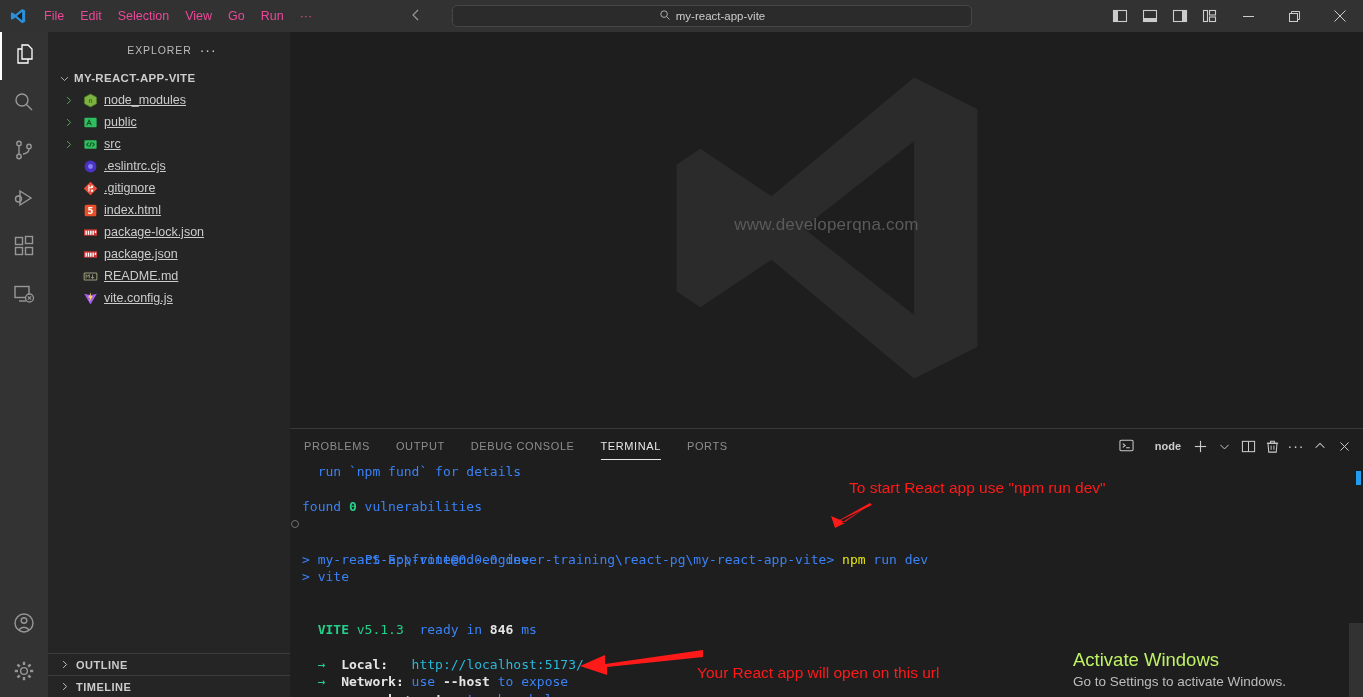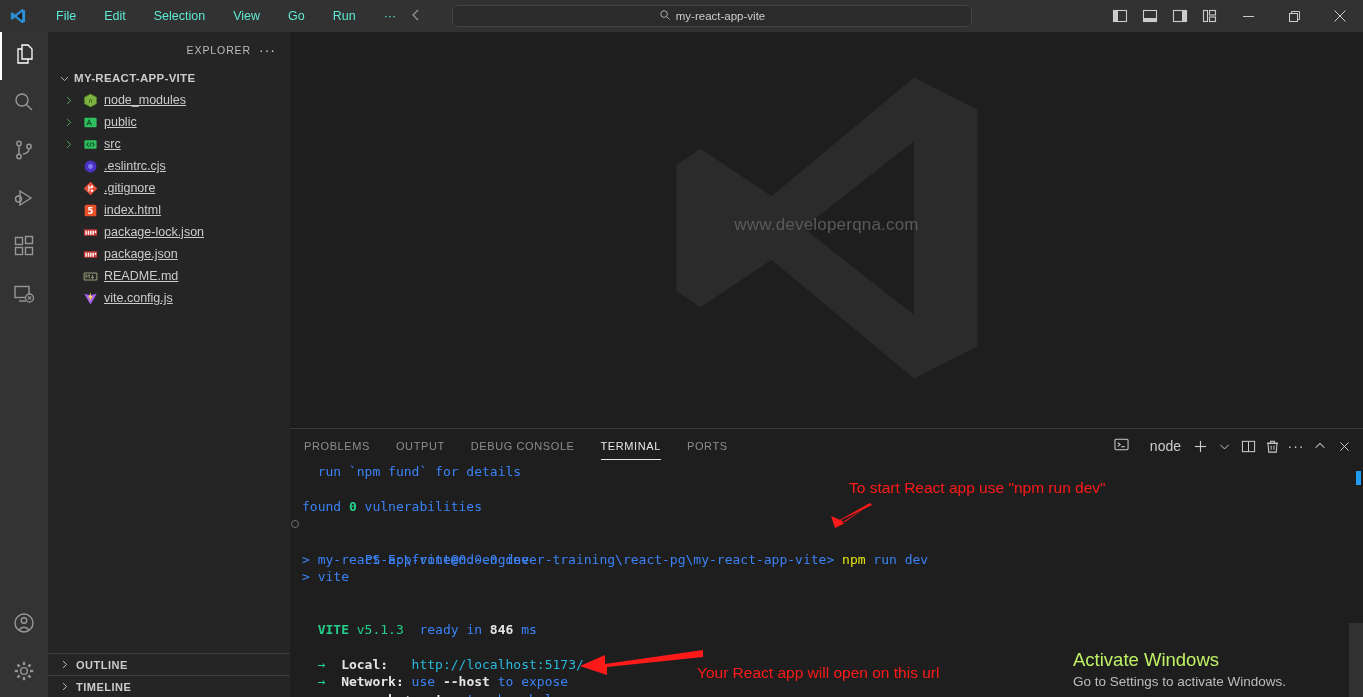--- a/index.html
+++ b/index.html
@@ -12,22 +12,22 @@
   #app { position: relative; width: 1363px; height: 697px; background: #1e1e1e; }
 
   
   .titlebar {
     position: absolute; top: 0; left: 0; width: 1363px; height: 32px;
     background: #323233; display: flex; align-items: center;
   }
   .vs-logo { width: 36px; height: 32px; display: flex; align-items: center; justify-content: center; }
   .menu { display: flex; align-items: center; height: 32px; }
   .menu-item {
-    color: #5eead4; font-size: 12.5px; padding: 0 8px; height: 22px;
-    line-height: 22px; cursor: default; white-space: nowrap; margin-left: 12px;
+    color: #ec4899; font-size: 12.5px; padding: 0 8px; height: 22px;
+    line-height: 22px; cursor: default; white-space: nowrap;
   }
   .nav-arrows { position: absolute; left: 408px; display: flex; gap: 22px; align-items: center; }
   .arrow-btn { color: #a0a0a0; font-size: 15px; cursor: default; }
   .cmd-center {
     position: absolute; left: 452px; top: 5px; width: 520px; height: 22px;
     background: #2b2b2c; border: 1px solid #454545; border-radius: 5px;
     display: flex; align-items: center; justify-content: center; gap: 5px;
   }
   .cmd-center .txt { color: #cccccc; font-size: 11.5px; }
   .win-right { position: absolute; right: 0; top: 0; height: 32px; display: flex; align-items: center; }
@@ -48,21 +48,21 @@
     content: ""; position: absolute; left: 0; top: 0; width: 2px; height: 48px; background: #ffffff;
   }
   .act-bottom { margin-top: auto; display: flex; flex-direction: column; }
 
   
   .sidebar {
     position: absolute; left: 48px; top: 32px; width: 242px; height: 665px;
     background: #252526;
   }
   .side-header {
-    height: 35px; display: flex; align-items: center; justify-content: flex-end;
+    height: 35px; display: flex; align-items: center; justify-content: center;
     padding: 0 6px 0 20px;
   }
   .side-title { color: #bbbbbb; font-size: 10.5px; letter-spacing: .9px; }
   .side-dots { color: #cccccc; font-size: 14px; padding: 0 8px; letter-spacing:1px; }
   .root-row {
     height: 22px; display: flex; align-items: center; padding-left: 8px; gap: 2px;
   }
   .root-label { color: #cccccc; font-size: 11.5px; font-weight: bold; letter-spacing: .3px; }
   .tree { padding-top: 0; }
   .tree-row {
@@ -102,21 +102,21 @@
   .panel-tabs { height: 34px; display: flex; align-items: center; padding-left: 14px; position: relative; }
   .ptab {
     color: #8d8d8d; font-size: 11px; letter-spacing: .6px; margin-right: 26px;
     height: 34px; display: flex; align-items: center; position: relative; cursor: default;
   }
   .ptab.active { color: #e7e7e7; }
   .ptab.active::after {
     content: ""; position: absolute; left: 0; right: 0; bottom: 3px; height: 1px; background: #e7e7e7;
   }
   .panel-actions { position: absolute; right: 8px; top: 0; height: 34px; display: flex; align-items: center; gap: 2px; }
-  .pa-node { display: flex; align-items: center; gap: 21px; padding: 0 6px; color: #cccccc; font-size: 14px; }
+  .pa-node { display: flex; align-items: center; gap: 21px; padding: 0 6px; color: #cccccc; font-size: 11px; font-weight: bold; }
   .pa-btn { width: 22px; height: 22px; display: flex; align-items: center; justify-content: center; color: #cccccc; }
 
   .term {
     position: absolute; left: 0; top: 34px; width: 1073px; height: 235px;
     font-family: "DejaVu Sans Mono", monospace; font-size: 13px; line-height: 17.5px;
     color: #cccccc; padding-left: 12px; overflow: hidden;
   }
   .tline { white-space: pre; height: 17.5px; position: relative; }
   .c-green { color: #23d18b; }
   .c-green-b { color: #23d18b; font-weight: bold; }

